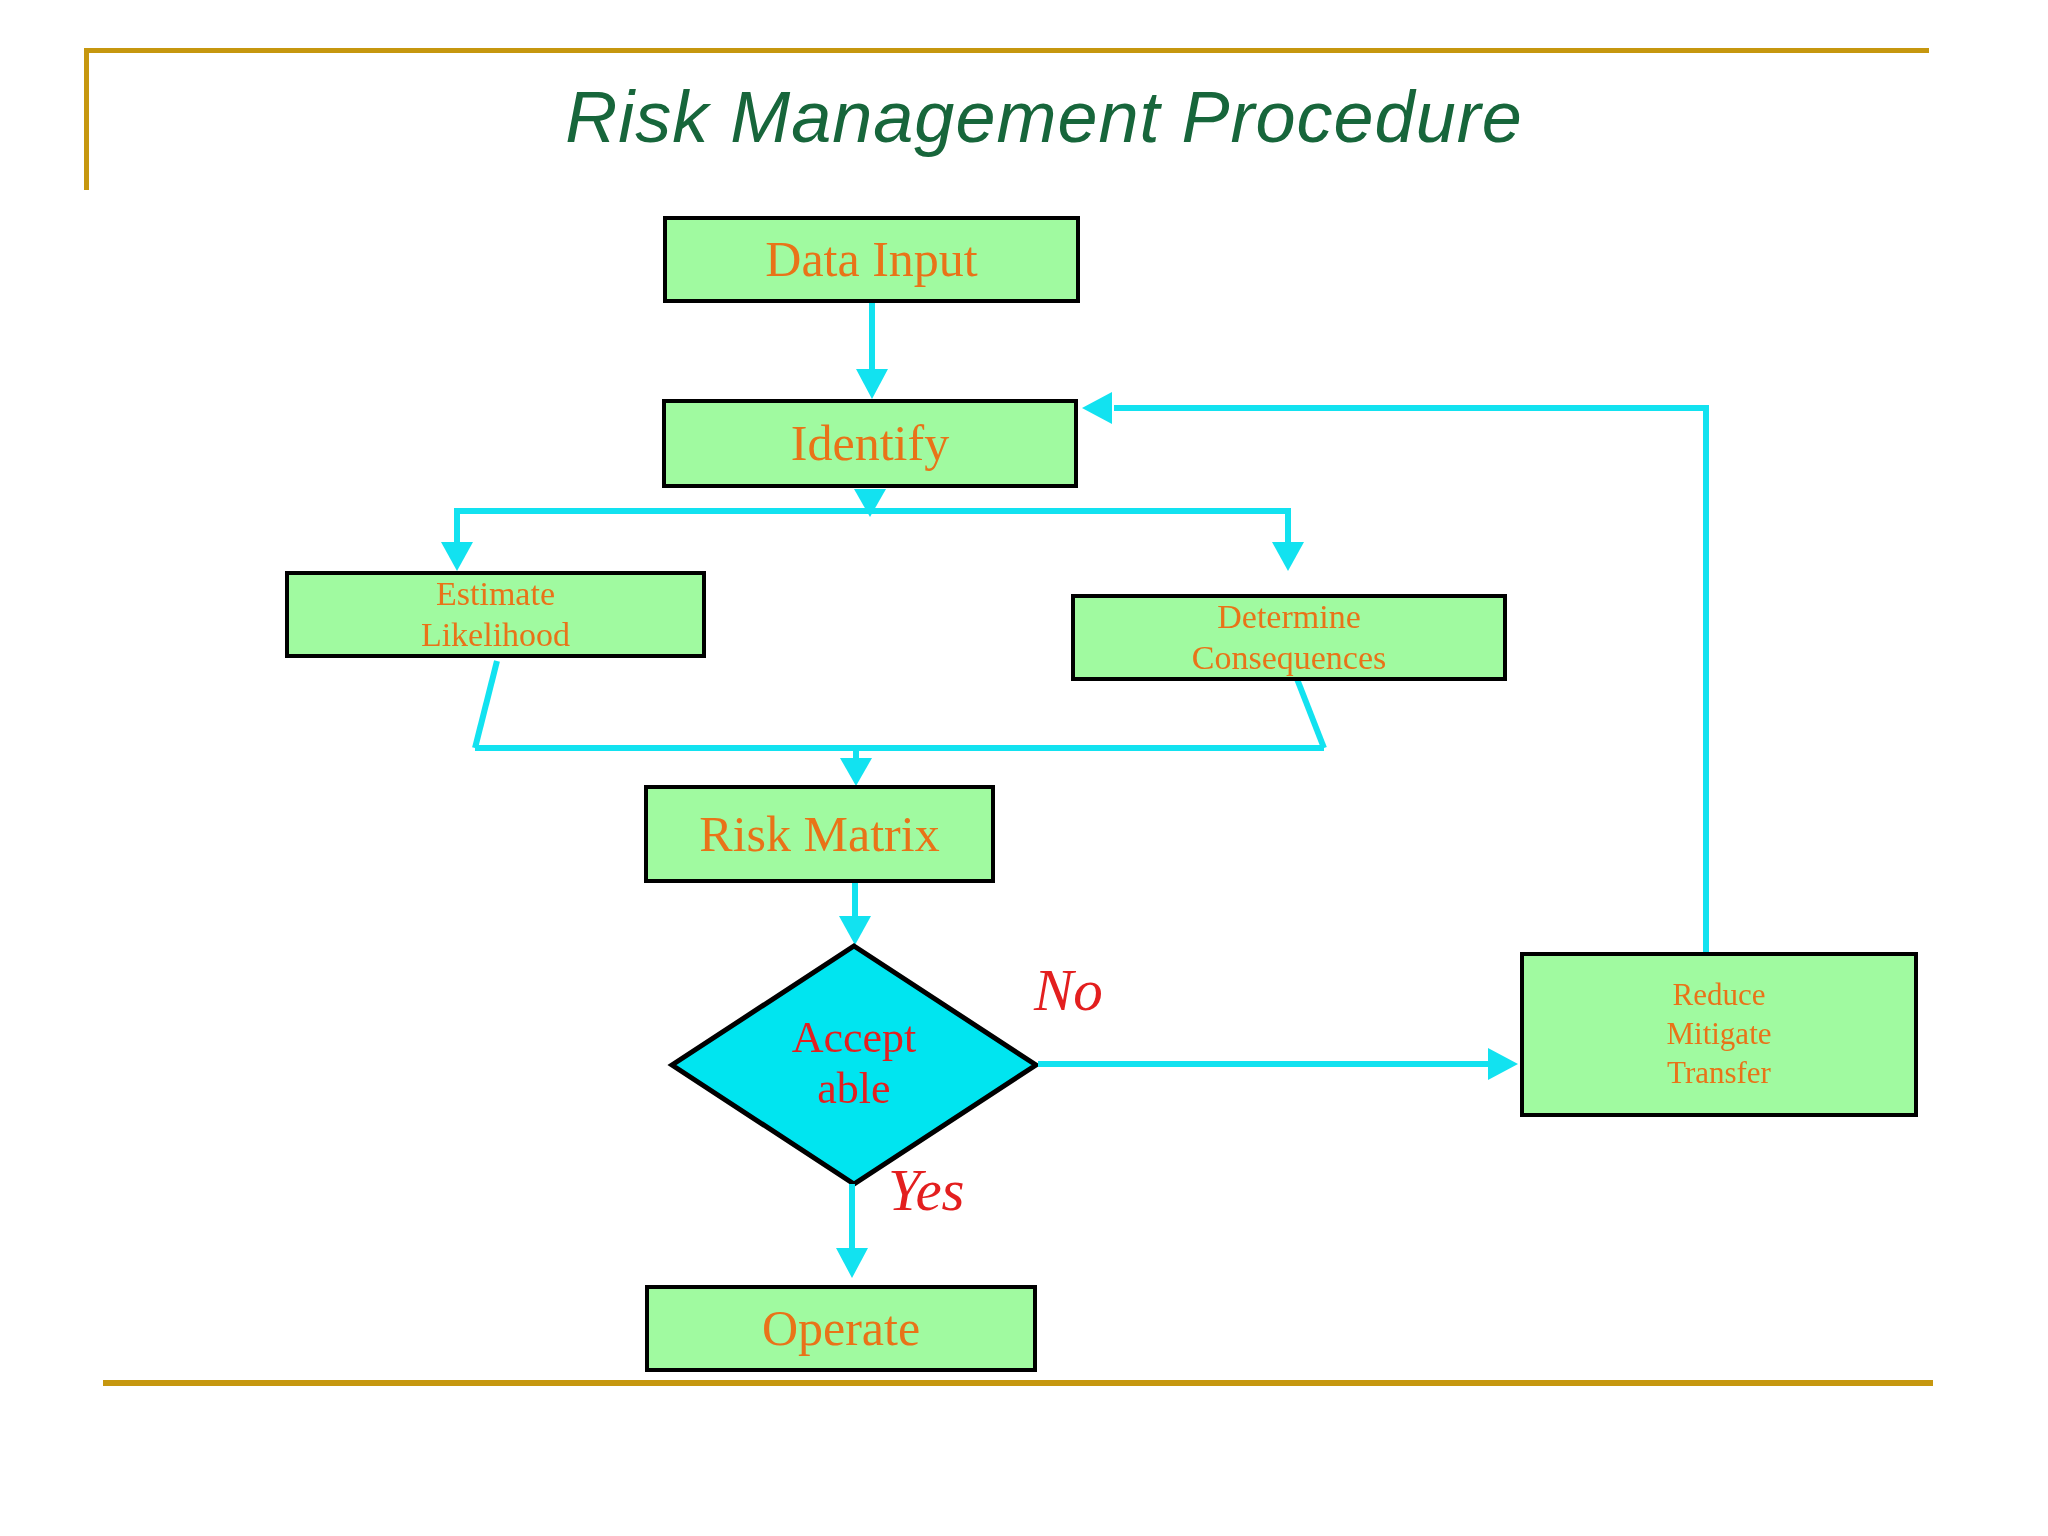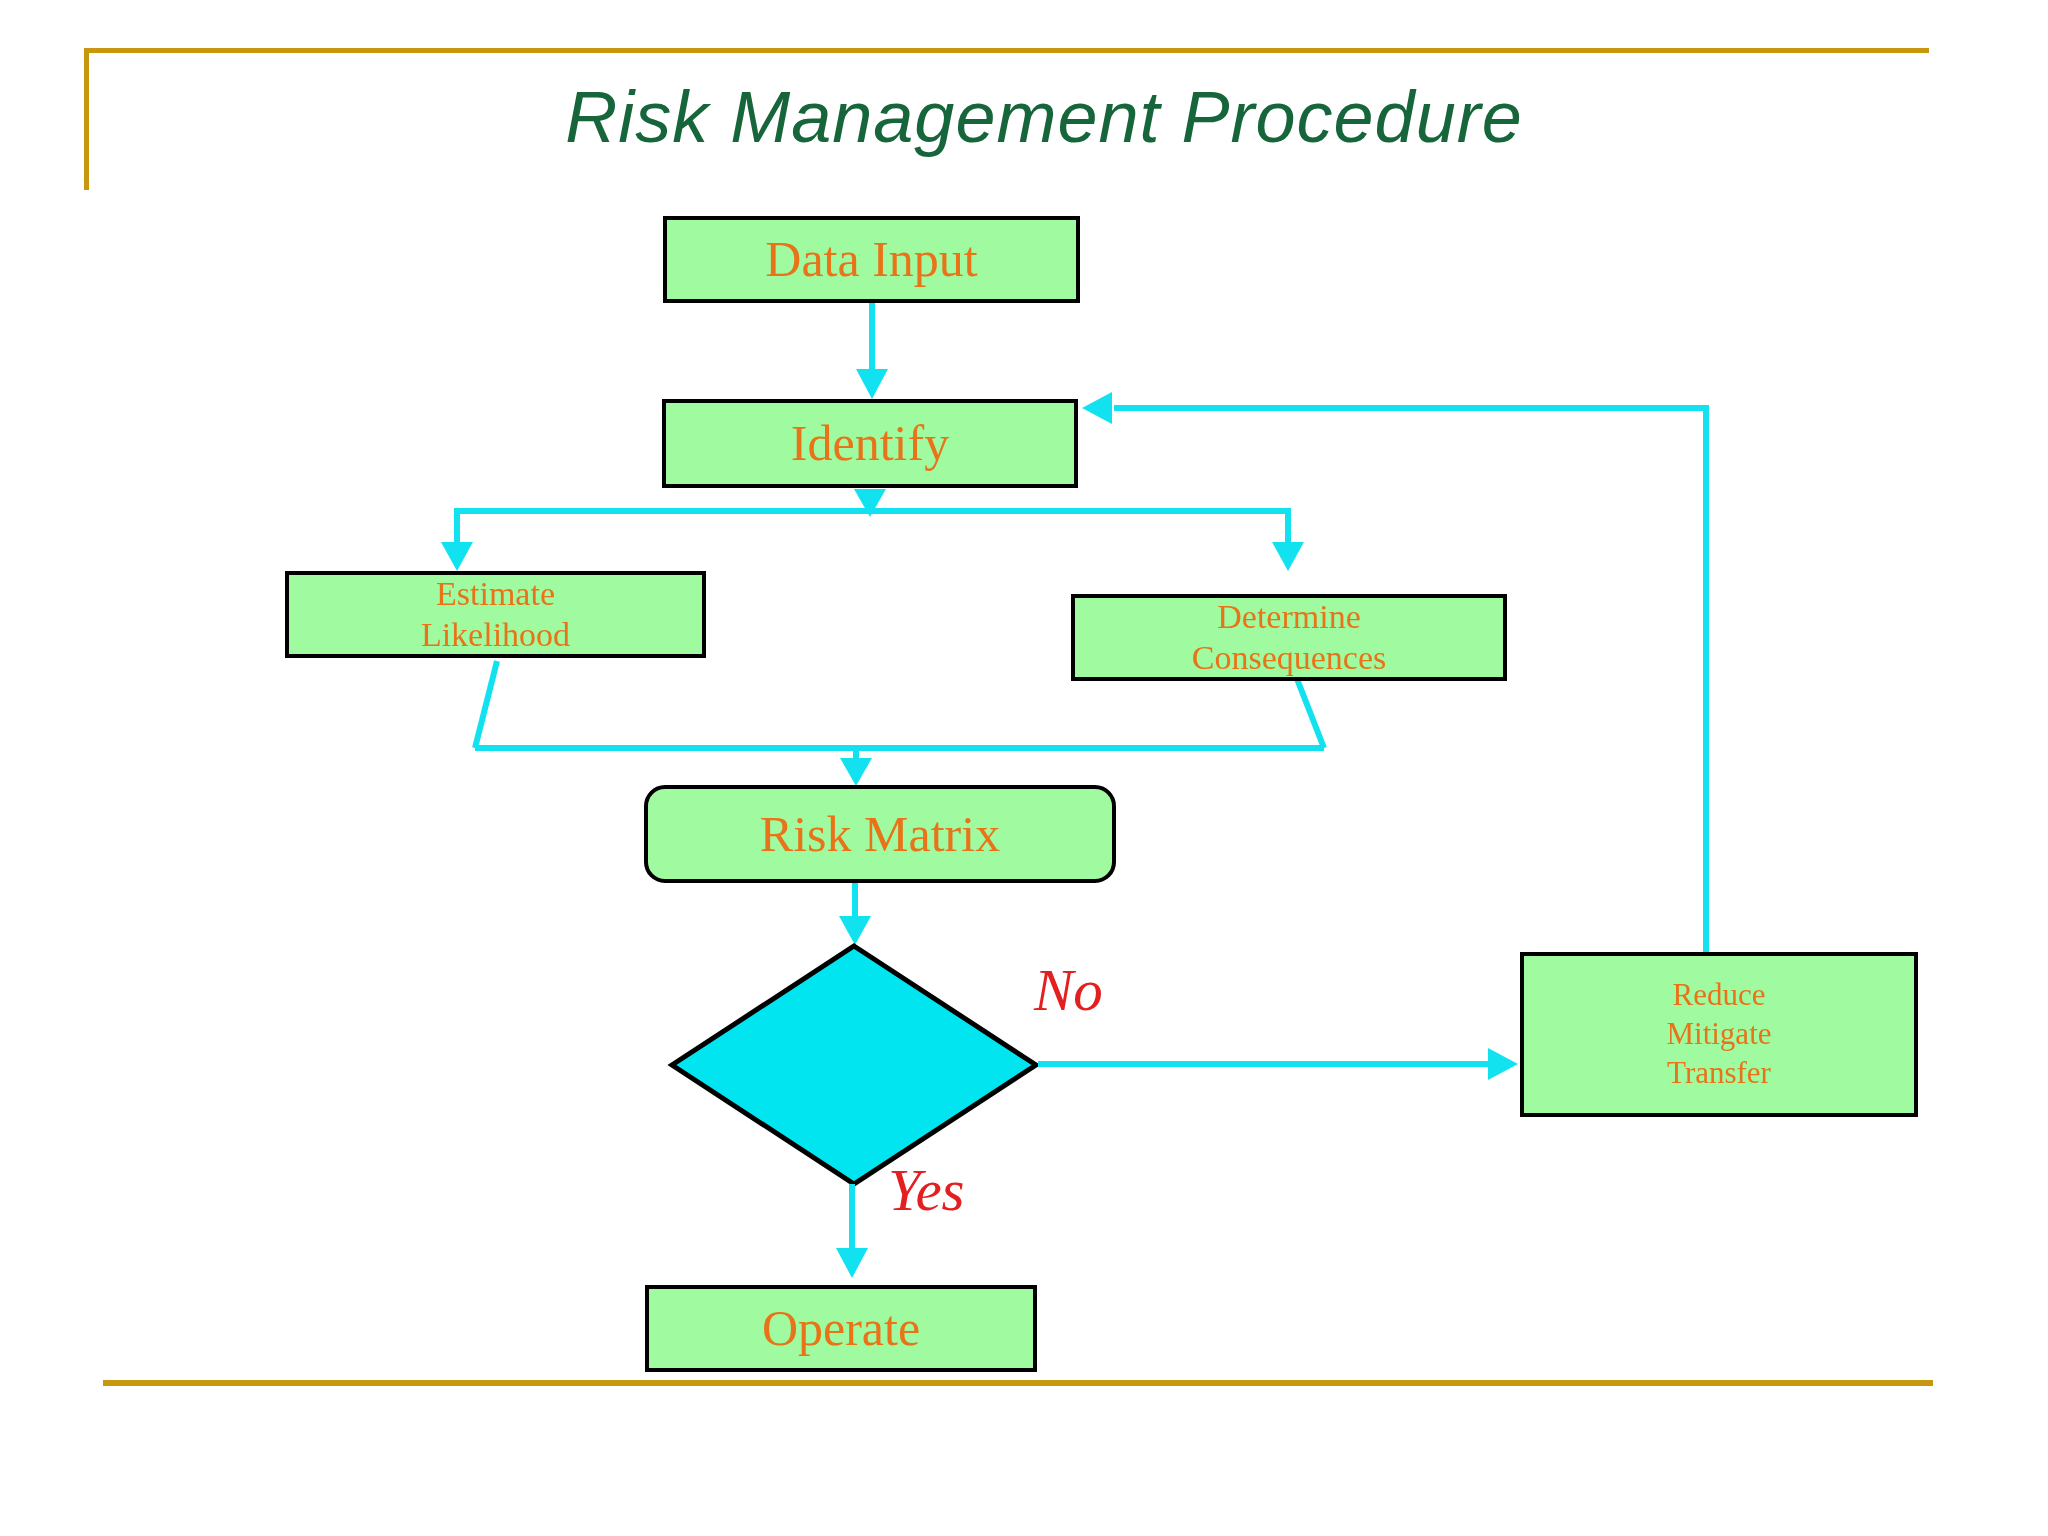--- a/index.html
+++ b/index.html
@@ -76,21 +76,21 @@
     text-align: center;
   }
   .node .node-line { white-space: nowrap; }
   .node-small  { font-size: 34px; line-height: 1.2; }
   .node-medium { font-size: 31px; line-height: 1.25; }
 
   #node-data-input  { left: 663px;  top: 216px;  width: 417px; height: 87px;  }
   #node-identify    { left: 662px;  top: 399px;  width: 416px; height: 89px;  }
   #node-estimate    { left: 285px;  top: 571px;  width: 421px; height: 87px;  }
   #node-determine   { left: 1071px; top: 594px;  width: 436px; height: 87px;  }
-  #node-risk-matrix { left: 644px;  top: 785px;  width: 472px; height: 98px; border-radius: 21px;  }
+  #node-risk-matrix { left: 644px;  top: 785px;  width: 351px; height: 98px;  }
   #node-operate     { left: 645px;  top: 1285px; width: 392px; height: 87px;  }
   #node-reduce      { left: 1520px; top: 952px;  width: 398px; height: 165px; }
 
   
   #decision-label {
     position: absolute;
     left: 704px;
     top: 1013px;
     width: 300px;
     text-align: center;
@@ -172,20 +172,24 @@
 
   <div id="node-determine" class="node node-small">
     <div class="node-line">Determine</div>
     <div class="node-line">Consequences</div>
   </div>
 
   <div id="node-risk-matrix" class="node">
     <div class="node-line">Risk Matrix</div>
   </div>
 
+  <div id="decision-label">
+    <div>Accept</div>
+    <div>able</div>
+  </div>
 
   <div id="label-no" class="edge-label">No</div>
   <div id="label-yes" class="edge-label">Yes</div>
 
   <div id="node-operate" class="node">
     <div class="node-line">Operate</div>
   </div>
 
   <div id="node-reduce" class="node node-medium">
     <div class="node-line">Reduce</div>

